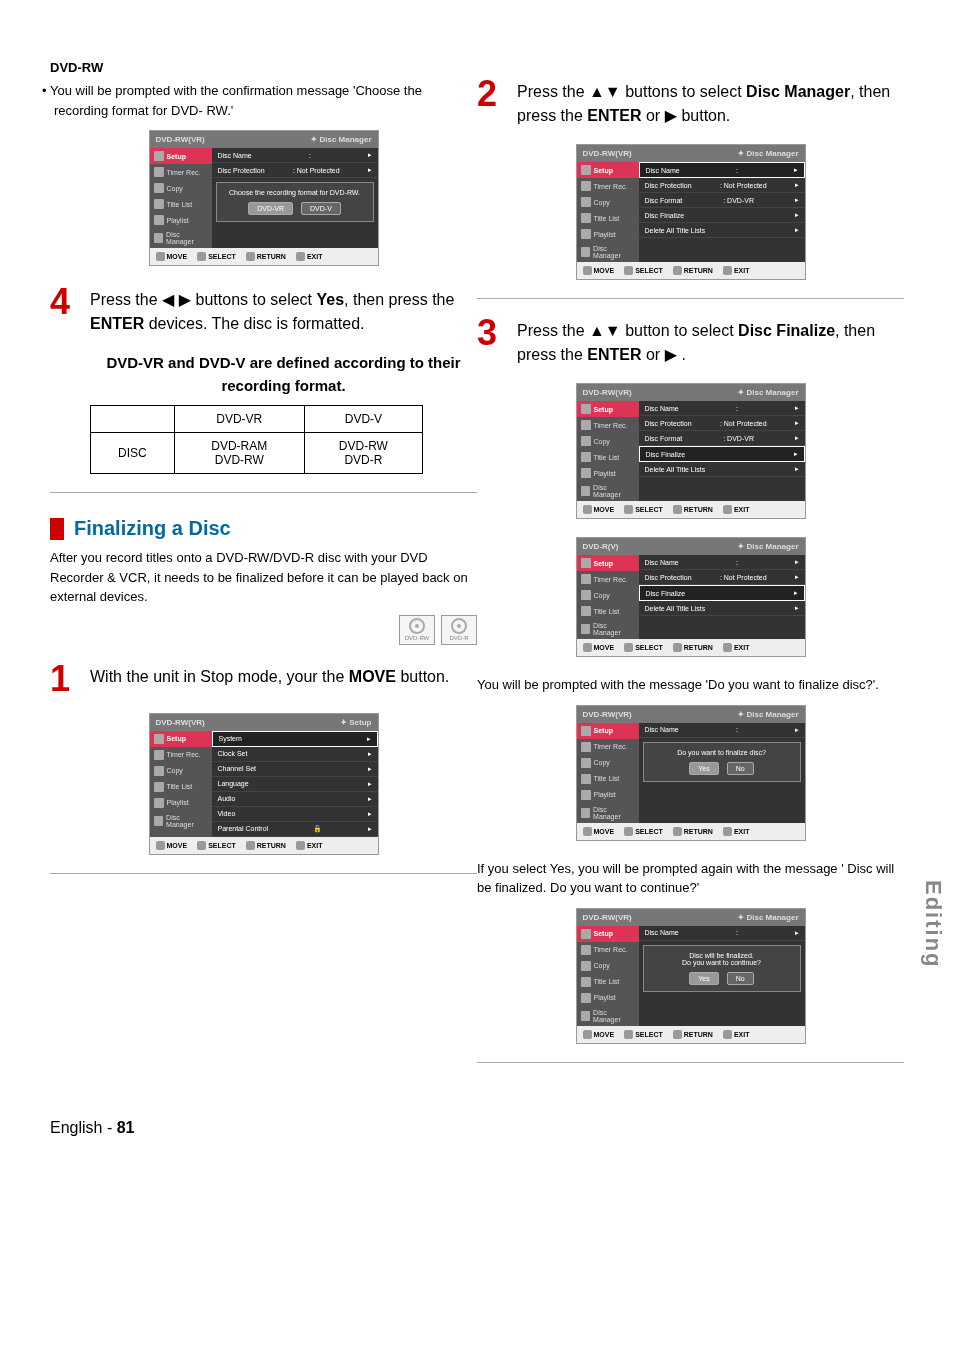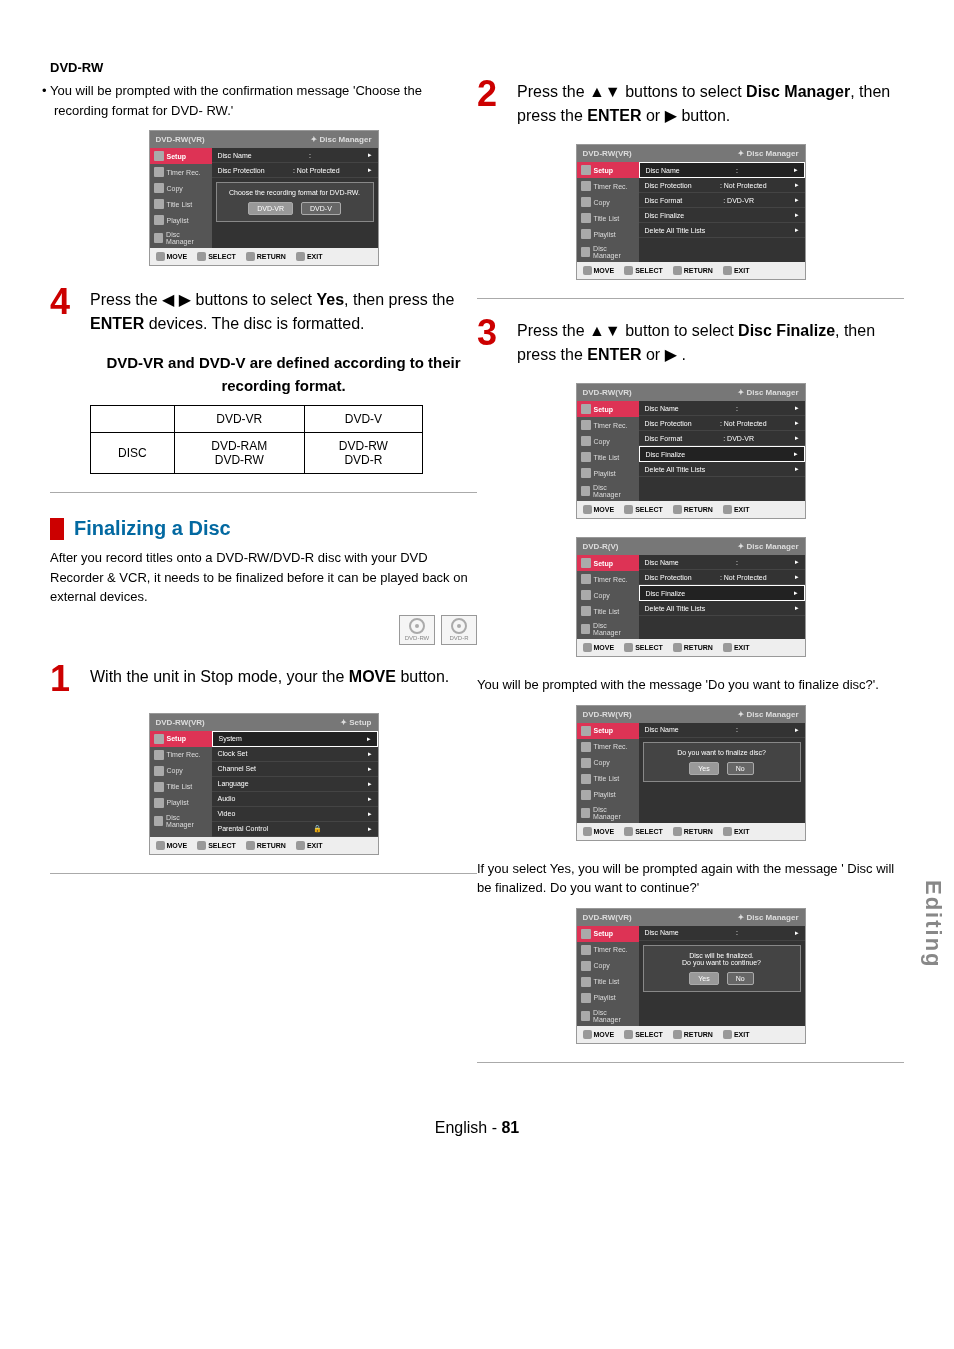--- a/index.html
+++ b/index.html
@@ -41,21 +41,21 @@
   .section-heading { display: flex; align-items: center; gap: 10px; margin: 24px 0 8px 0; }
   .section-heading .bar { width: 14px; height: 22px; background: #c00; }
   .section-heading h2 { font-size: 20px; font-weight: bold; color: #0369a1; }
   .section-para { font-size: 13px; line-height: 1.5; margin-bottom: 8px; }
   .disc-icons { display: flex; justify-content: flex-end; gap: 6px; margin: 6px 0 10px 0; }
   .disc-icon { width: 36px; height: 30px; display: flex; flex-direction: column; align-items: center; justify-content: center; border: 1px solid #999; font-size: 6px; color: #888; background: #f5f5f5; }
   .disc-icon .circ { width: 16px; height: 16px; border: 2px solid #aaa; border-radius: 50%; margin-bottom: 1px; position: relative; }
   .disc-icon .circ::after { content: ""; position: absolute; width: 4px; height: 4px; background: #aaa; border-radius: 50%; top: 4px; left: 4px; }
 
   hr.sep { border: none; border-top: 1px solid #aaa; margin: 16px 0; }
-  .page-footer { text-align: center; font-size: 16px; margin-top: 40px; }
+  .page-footer { text-align: left; font-size: 16px; margin-top: 40px; }
   .page-footer .dash { font-weight: normal; }
   .page-footer .pg { font-weight: bold; }
   .side-tab { position: absolute; right: 8px; top: 880px; writing-mode: vertical-rl; font-size: 22px; font-weight: bold; color: #888; letter-spacing: 2px; font-family: Arial; }
 </style>
 </head>
 <body>
 
 <div class="two-col">
 
   <div class="col">

